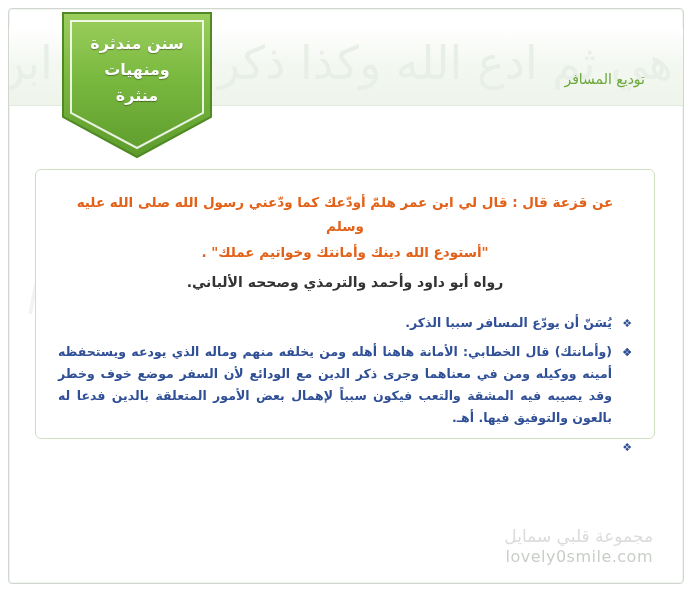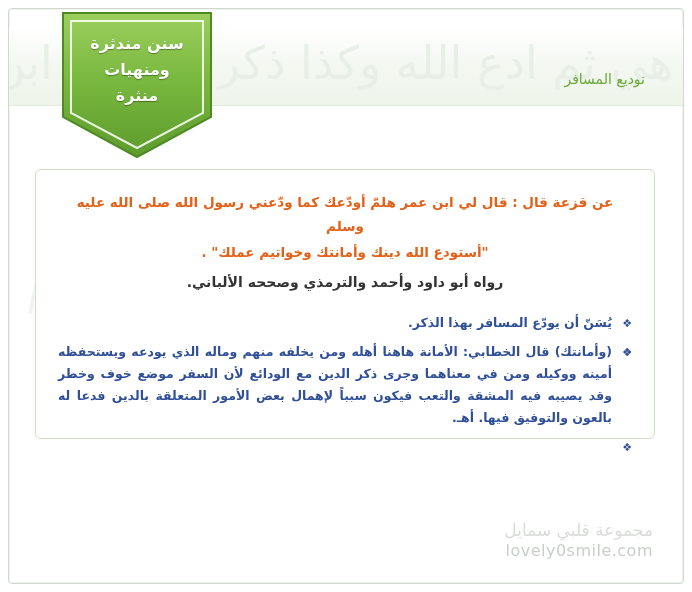--- a/index.html
+++ b/index.html
@@ -176,21 +176,21 @@
     right: 0;
     top: 1px;
     color: #2f4f96;
     font-size: 11px;
   }
 
   
   .footer-logo {
     position: absolute;
     right: 30px;
-    bottom: 22px;
+    bottom: 16px;
     direction: rtl;
     text-align: right;
   }
   .footer-ar {
     color: #d9dcd9;
     font-size: 17px;
     letter-spacing: 2px;
     line-height: 22px;
   }
   .footer-en {
@@ -238,21 +238,21 @@
     <div class="content-box">
       <div class="hadith">
         <span>عن قزعة قال : قال لي ابن عمر هلمّ أودّعك كما ودّعني رسول الله صلى الله عليه وسلم</span>
         <span class="quoted">"أستودع الله دينك وأمانتك وخواتيم عملك" .</span>
       </div>
       <div class="narrator">رواه أبو داود وأحمد والترمذي وصححه الألباني.</div>
 
       <div class="points">
         <div class="point right">
           <span class="bullet">❖</span>
-          <span>يُسَنّ أن يودّع المسافر بهذا الذكر.</span>
+          <span>يُسَنّ أن يودّع المسافر سببا الذكر.</span>
         </div>
         <div class="point right">
           <span class="bullet">❖</span>
         </div>
         <div class="point">
           <span class="bullet">❖</span>
           <span>(وأمانتك) قال الخطابي: الأمانة هاهنا أهله ومن يخلفه منهم وماله الذي يودعه ويستحفظه أمينه ووكيله ومن في معناهما وجرى ذكر الدين مع الودائع لأن السفر موضع خوف وخطر وقد يصيبه فيه المشقة والتعب فيكون سبباً لإهمال بعض الأمور المتعلقة بالدين فدعا له بالعون والتوفيق فيها. أهـ.</span>
         </div>
         <div class="point">
           <span class="bullet">❖</span>

